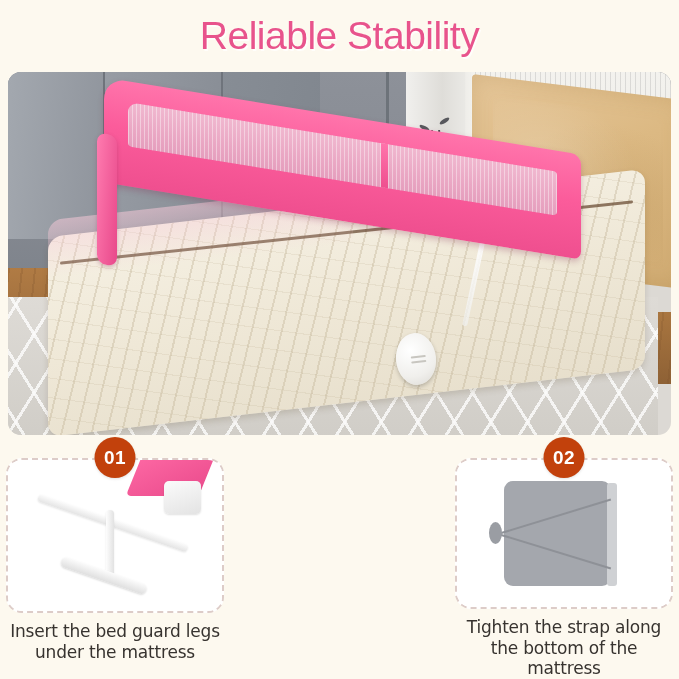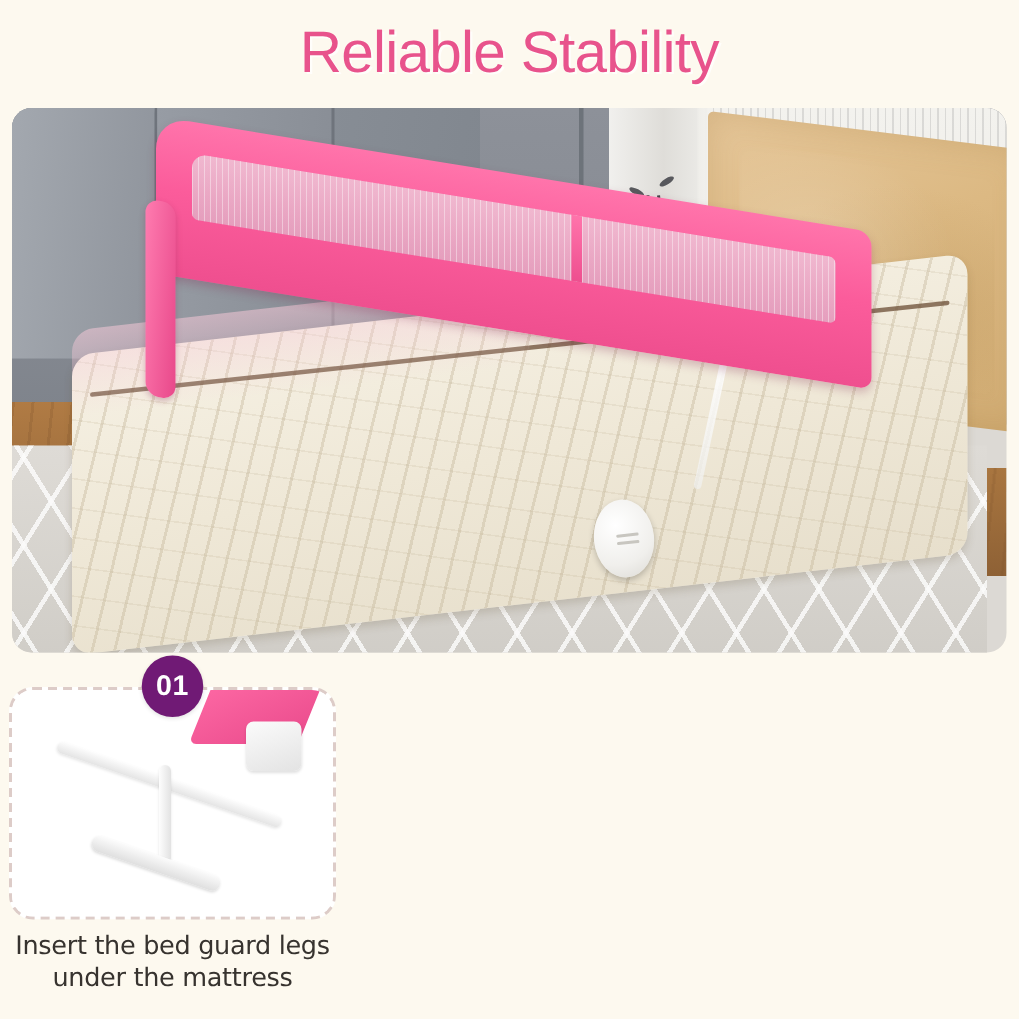--- a/index.html
+++ b/index.html
@@ -268,21 +268,21 @@
   }
   .step{
     width:218px;
     position:relative;
     display:flex; flex-direction:column; align-items:center;
   }
   .badge{
     position:absolute; top:0; left:50%;
     transform:translateX(-50%);
     width:41px; height:41px; border-radius:50%;
-    background:#701a75;
+    background:#c2410c;
     color:#ffffff;
     font-size:19px; font-weight:bold;
     display:flex; align-items:center; justify-content:center;
     letter-spacing:.5px;
     z-index:3;
     box-shadow:0 1px 3px rgba(0,0,0,.12);
   }
   .thumb{
     margin-top:21px;
     width:218px; height:155px;
@@ -502,15 +502,27 @@
       <div class="s1-bg"></div>
       <div class="s1-rail-pink"></div>
       <div class="s1-bracket"></div>
       <div class="s1-arm"></div>
       <div class="s1-vert"></div>
       <div class="s1-foot"></div>
     </div>
     <div class="caption">Insert the bed guard legs under the mattress</div>
   </div>
 
+  <div class="step">
+    <div class="badge">02</div>
+    <div class="thumb">
+      <div class="s2-bg"></div>
+      <div class="s2-mattress"></div>
+      <div class="s2-edge"></div>
+      <div class="s2-line up"></div>
+      <div class="s2-line down"></div>
+      <div class="s2-disc"></div>
+    </div>
+    <div class="caption">Tighten the strap along the bottom of the mattress</div>
+  </div>
 
 
 </div>
 
 </body></html>

